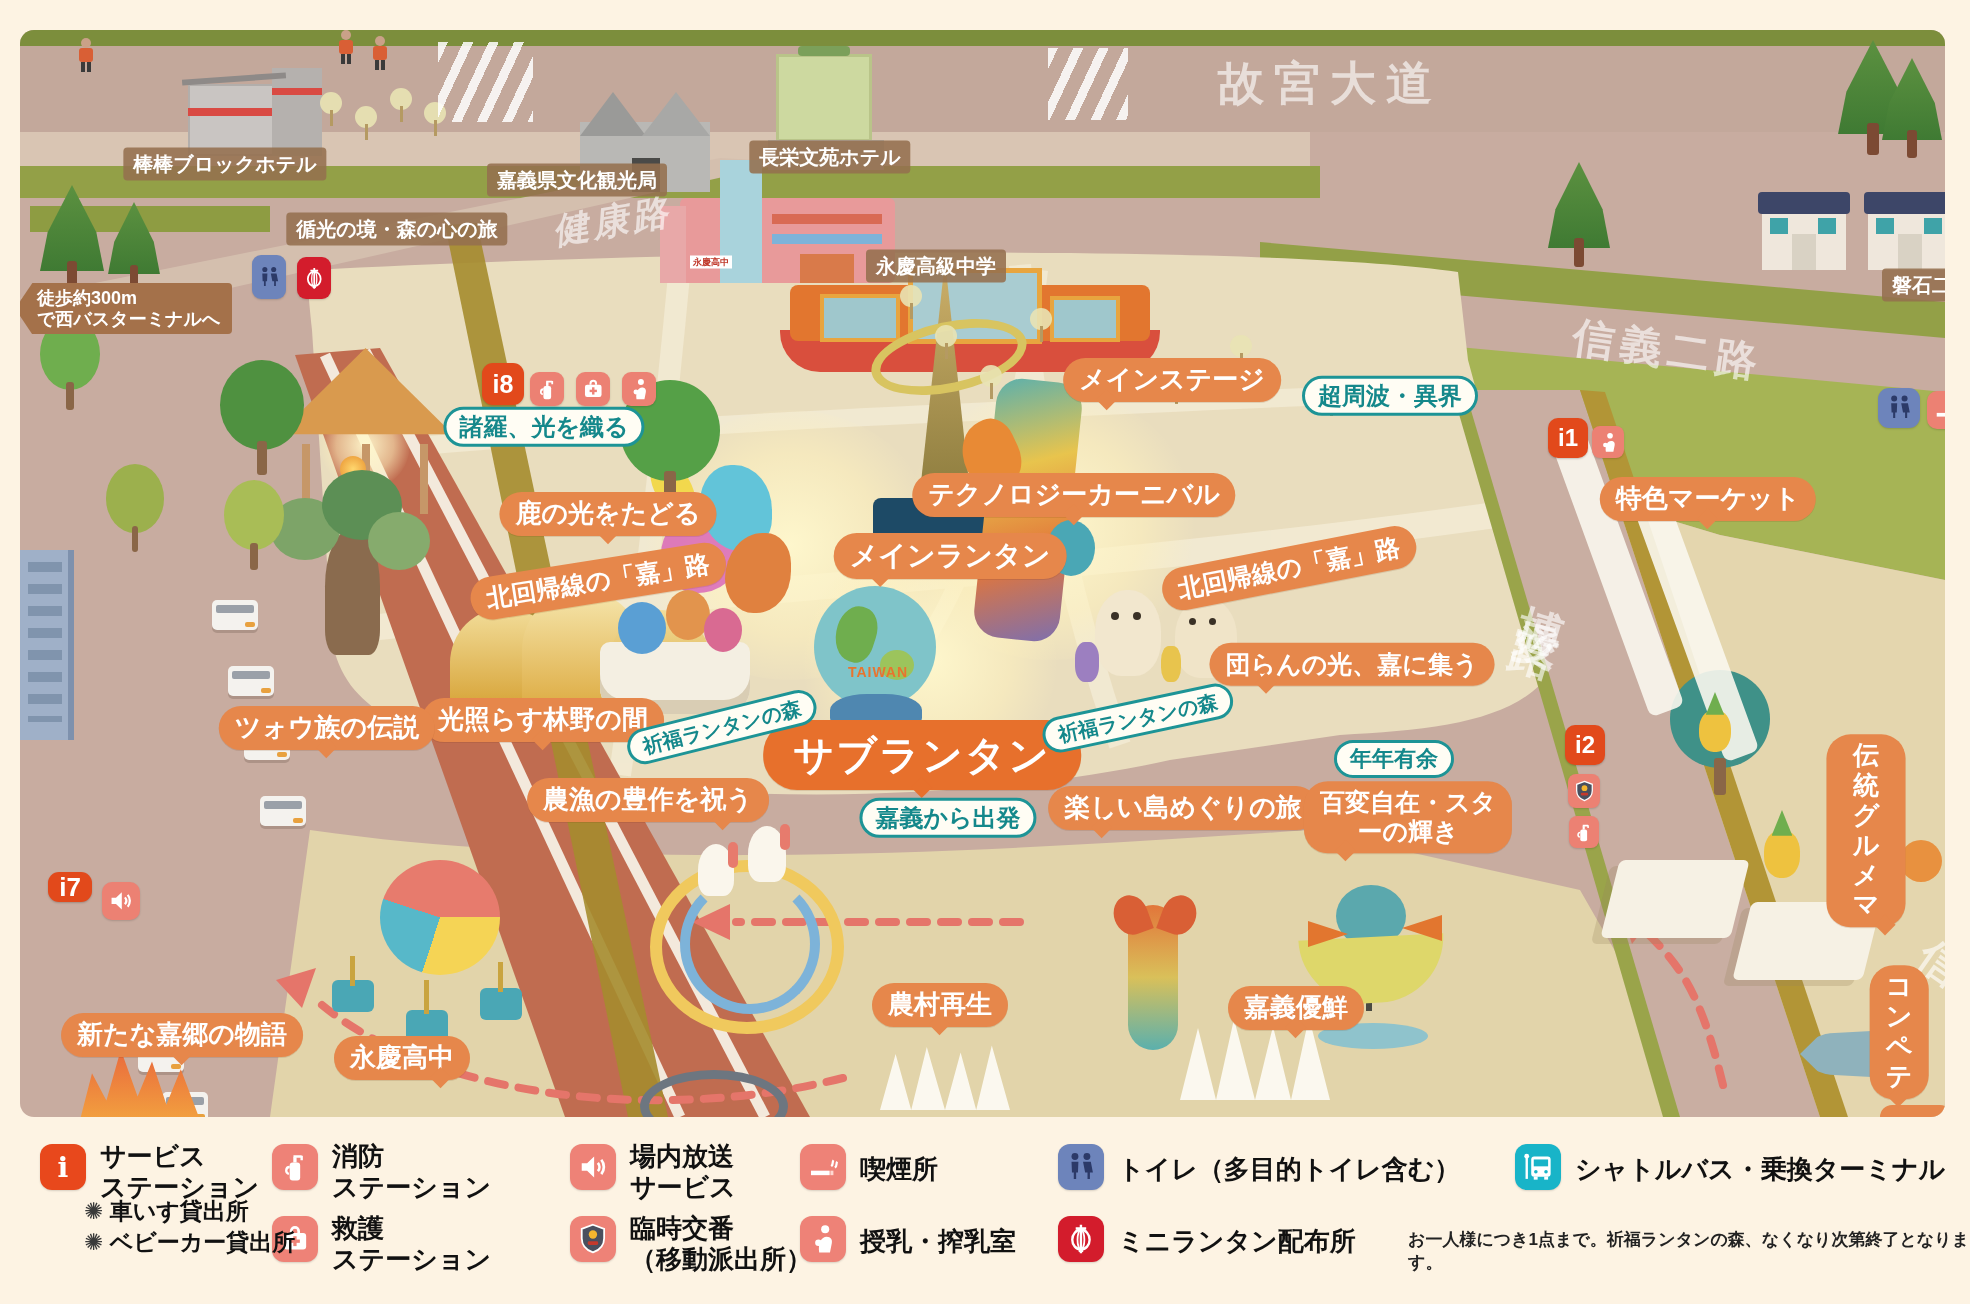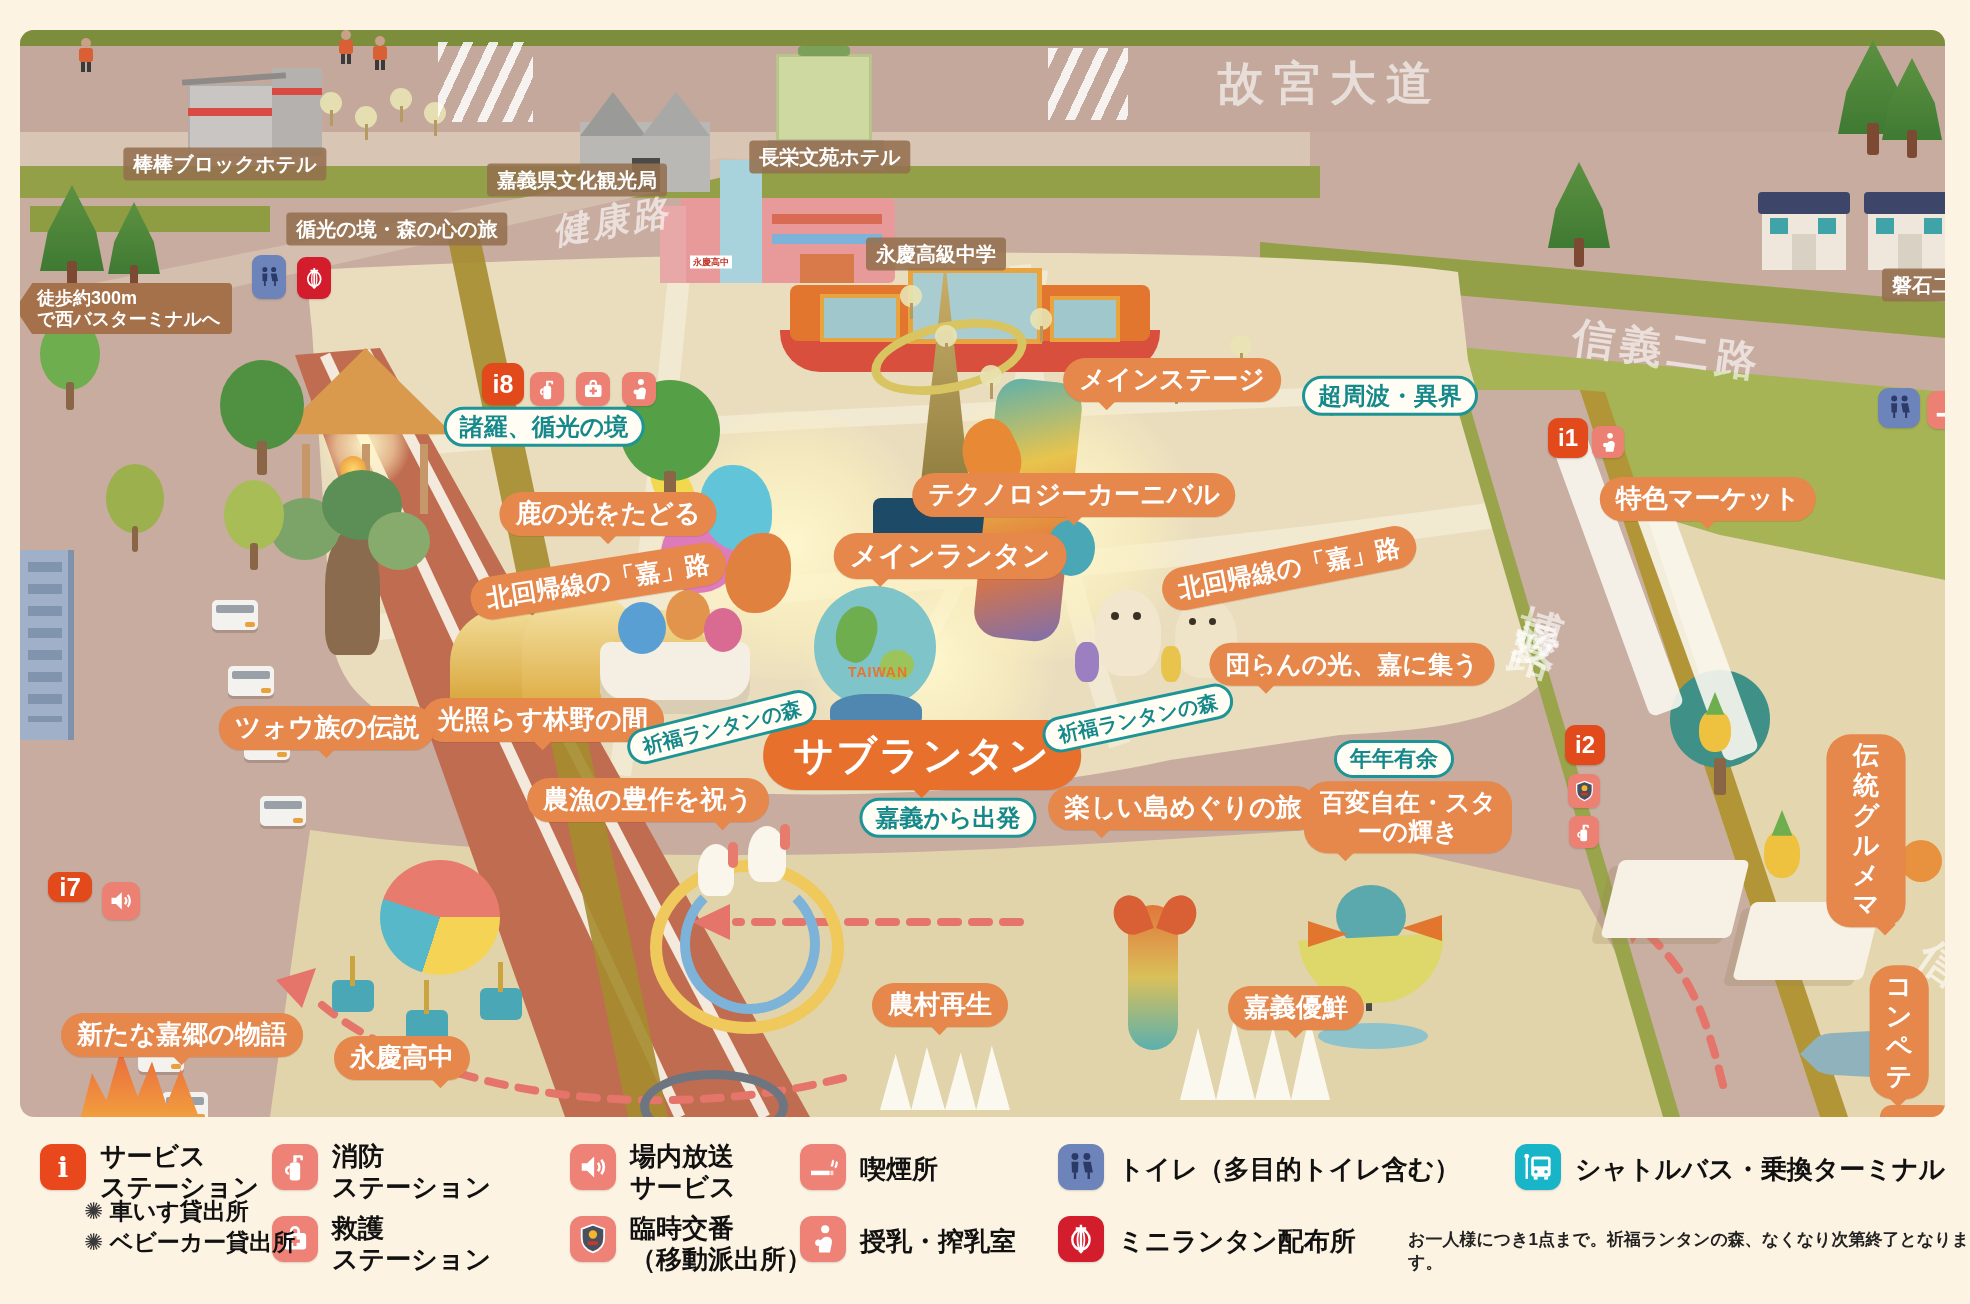--- a/index.html
+++ b/index.html
@@ -441,21 +441,21 @@
     </div>
   <div id="labels">
       <div class="road" style="left: 1310px; top: 54px; font-size: 46px; letter-spacing: 10px; transform: translate(-50%, -50%) rotate(0deg);">故宮大道</div>
       <div class="road it" style="left: 592px; top: 192px; font-size: 36px; letter-spacing: 4px; transform: translate(-50%, -50%) rotate(-10deg);">健康路</div>
       <div class="road" style="left: 1648px; top: 320px; font-size: 42px; letter-spacing: 6px; transform: translate(-50%, -50%) rotate(8deg);">信義二路</div>
       <div class="road vert" style="left: 1533px; top: 563px; font-size: 46px; letter-spacing: 14px; transform: translate(-50%, -50%) rotate(17deg);">博愛路</div>
       <div class="road" style="left: 1920px; top: 933px; font-size: 42px; letter-spacing: 0px; transform: translate(-50%, -50%) rotate(35deg);">信</div>
       <div class="lblB" style="left: 205px; top: 134px; font-size: 20px;">棒棒ブロックホテル</div>
       <div class="lblB" style="left: 557px; top: 150px; font-size: 20px;">嘉義県文化観光局</div>
       <div class="lblB" style="left: 810px; top: 127px; font-size: 20px;">長栄文苑ホテル</div>
-      <div class="lblB" style="left: 916px; top: 224px; font-size: 20px;">永慶高級中学</div>
+      <div class="lblB" style="left: 916px; top: 236px; font-size: 20px;">永慶高級中学</div>
       <div class="lblB" style="left: 377px; top: 199px; font-size: 20px;">循光の境・森の心の旅</div>
       <div class="lblB" style="left: 1902px; top: 255px; font-size: 20px;">磐石二</div>
       <div class="walk" style="left: -5px; top: 253px;">徒歩約300m
 で西バスターミナルへ</div>
       <div class="pillO t-bl" style="left: 1152px; top: 350px; font-size: 26px; transform: translate(-50%, -50%) rotate(0deg);">メインステージ</div>
       <div class="pillO t-bc" style="left: 1054px; top: 465px; font-size: 26px; transform: translate(-50%, -50%) rotate(0deg);">テクノロジーカーニバル</div>
       <div class="pillO t-bl" style="left: 930px; top: 526px; font-size: 28px; transform: translate(-50%, -50%) rotate(0deg);">メインランタン</div>
       <div class="pillO t-bc big" style="left: 902px; top: 725px; font-size: 40px; transform: translate(-50%, -50%) rotate(0deg);">サブランタン</div>
       <div class="pillO t-bc" style="left: 588px; top: 484px; font-size: 26px; transform: translate(-50%, -50%) rotate(0deg);">鹿の光をたどる</div>
       <div class="pillO t-no" style="left: 578px; top: 551px; font-size: 25px; transform: translate(-50%, -50%) rotate(-9deg);">北回帰線の「嘉」路</div>
@@ -467,21 +467,21 @@
       <div class="pillO t-bl" style="left: 1388px; top: 787px; font-size: 25px; transform: translate(-50%, -50%) rotate(0deg);">百変自在・スタ
 ーの輝き</div>
       <div class="pillO t-bc" style="left: 1688px; top: 469px; font-size: 26px; transform: translate(-50%, -50%) rotate(0deg);">特色マーケット</div>
       <div class="pillO t-br" style="left: 1846px; top: 801px; font-size: 26px; transform: translate(-50%, -50%) rotate(0deg);">伝統グルメマ</div>
       <div class="pillO t-bc" style="left: 307px; top: 698px; font-size: 26px; transform: translate(-50%, -50%) rotate(0deg);">ツォウ族の伝説</div>
       <div class="pillO t-bc" style="left: 162px; top: 1005px; font-size: 26px; transform: translate(-50%, -50%) rotate(0deg);">新たな嘉郷の物語</div>
       <div class="pillO t-br" style="left: 382px; top: 1028px; font-size: 26px; transform: translate(-50%, -50%) rotate(0deg);">永慶高中</div>
       <div class="pillO t-bc" style="left: 920px; top: 975px; font-size: 26px; transform: translate(-50%, -50%) rotate(0deg);">農村再生</div>
       <div class="pillO t-bc" style="left: 1276px; top: 978px; font-size: 26px; transform: translate(-50%, -50%) rotate(0deg);">嘉義優鮮</div>
       <div class="pillO t-bc" style="left: 1879px; top: 1002px; font-size: 26px; transform: translate(-50%, -50%) rotate(0deg);">コンペテ</div>
-      <div class="pillT" style="left: 524px; top: 397px; font-size: 24px; transform: translate(-50%, -50%) rotate(0deg);">諸羅、循光の境</div>
+      <div class="pillT" style="left: 524px; top: 397px; font-size: 24px; transform: translate(-50%, -50%) rotate(0deg);">諸羅、光を織る</div>
       <div class="pillT" style="left: 1370px; top: 366px; font-size: 24px; transform: translate(-50%, -50%) rotate(0deg);">超周波・異界</div>
       <div class="pillT" style="left: 702px; top: 697px; font-size: 20px; transform: translate(-50%, -50%) rotate(-14deg);">祈福ランタンの森</div>
       <div class="pillT" style="left: 1118px; top: 688px; font-size: 20px; transform: translate(-50%, -50%) rotate(-12deg);">祈福ランタンの森</div>
       <div class="pillT" style="left: 928px; top: 788px; font-size: 24px; transform: translate(-50%, -50%) rotate(0deg);">嘉義から出発</div>
       <div class="pillT" style="left: 1374px; top: 729px; font-size: 22px; transform: translate(-50%, -50%) rotate(0deg);">年年有余</div>
       <div class="abs" style="left: 858px; top: 642px; transform: translate(-50%, -50%); color: rgb(232, 116, 46); font-weight: 800; font-size: 14px; letter-spacing: 1px;">TAIWAN</div>
       <div class="abs" style="left: 691px; top: 232px; transform: translate(-50%, -50%); background: rgb(255, 255, 255); color: rgb(192, 57, 43); font-size: 9px; font-weight: 700; padding: 0px 3px; border-radius: 0;">永慶高中</div>
     </div>
   <div id="marks">
       <div class="mk" style="left: 462px; top: 333px; width: 42px; height: 42px; border-radius: 11px; font-size: 25px;">i8</div>

